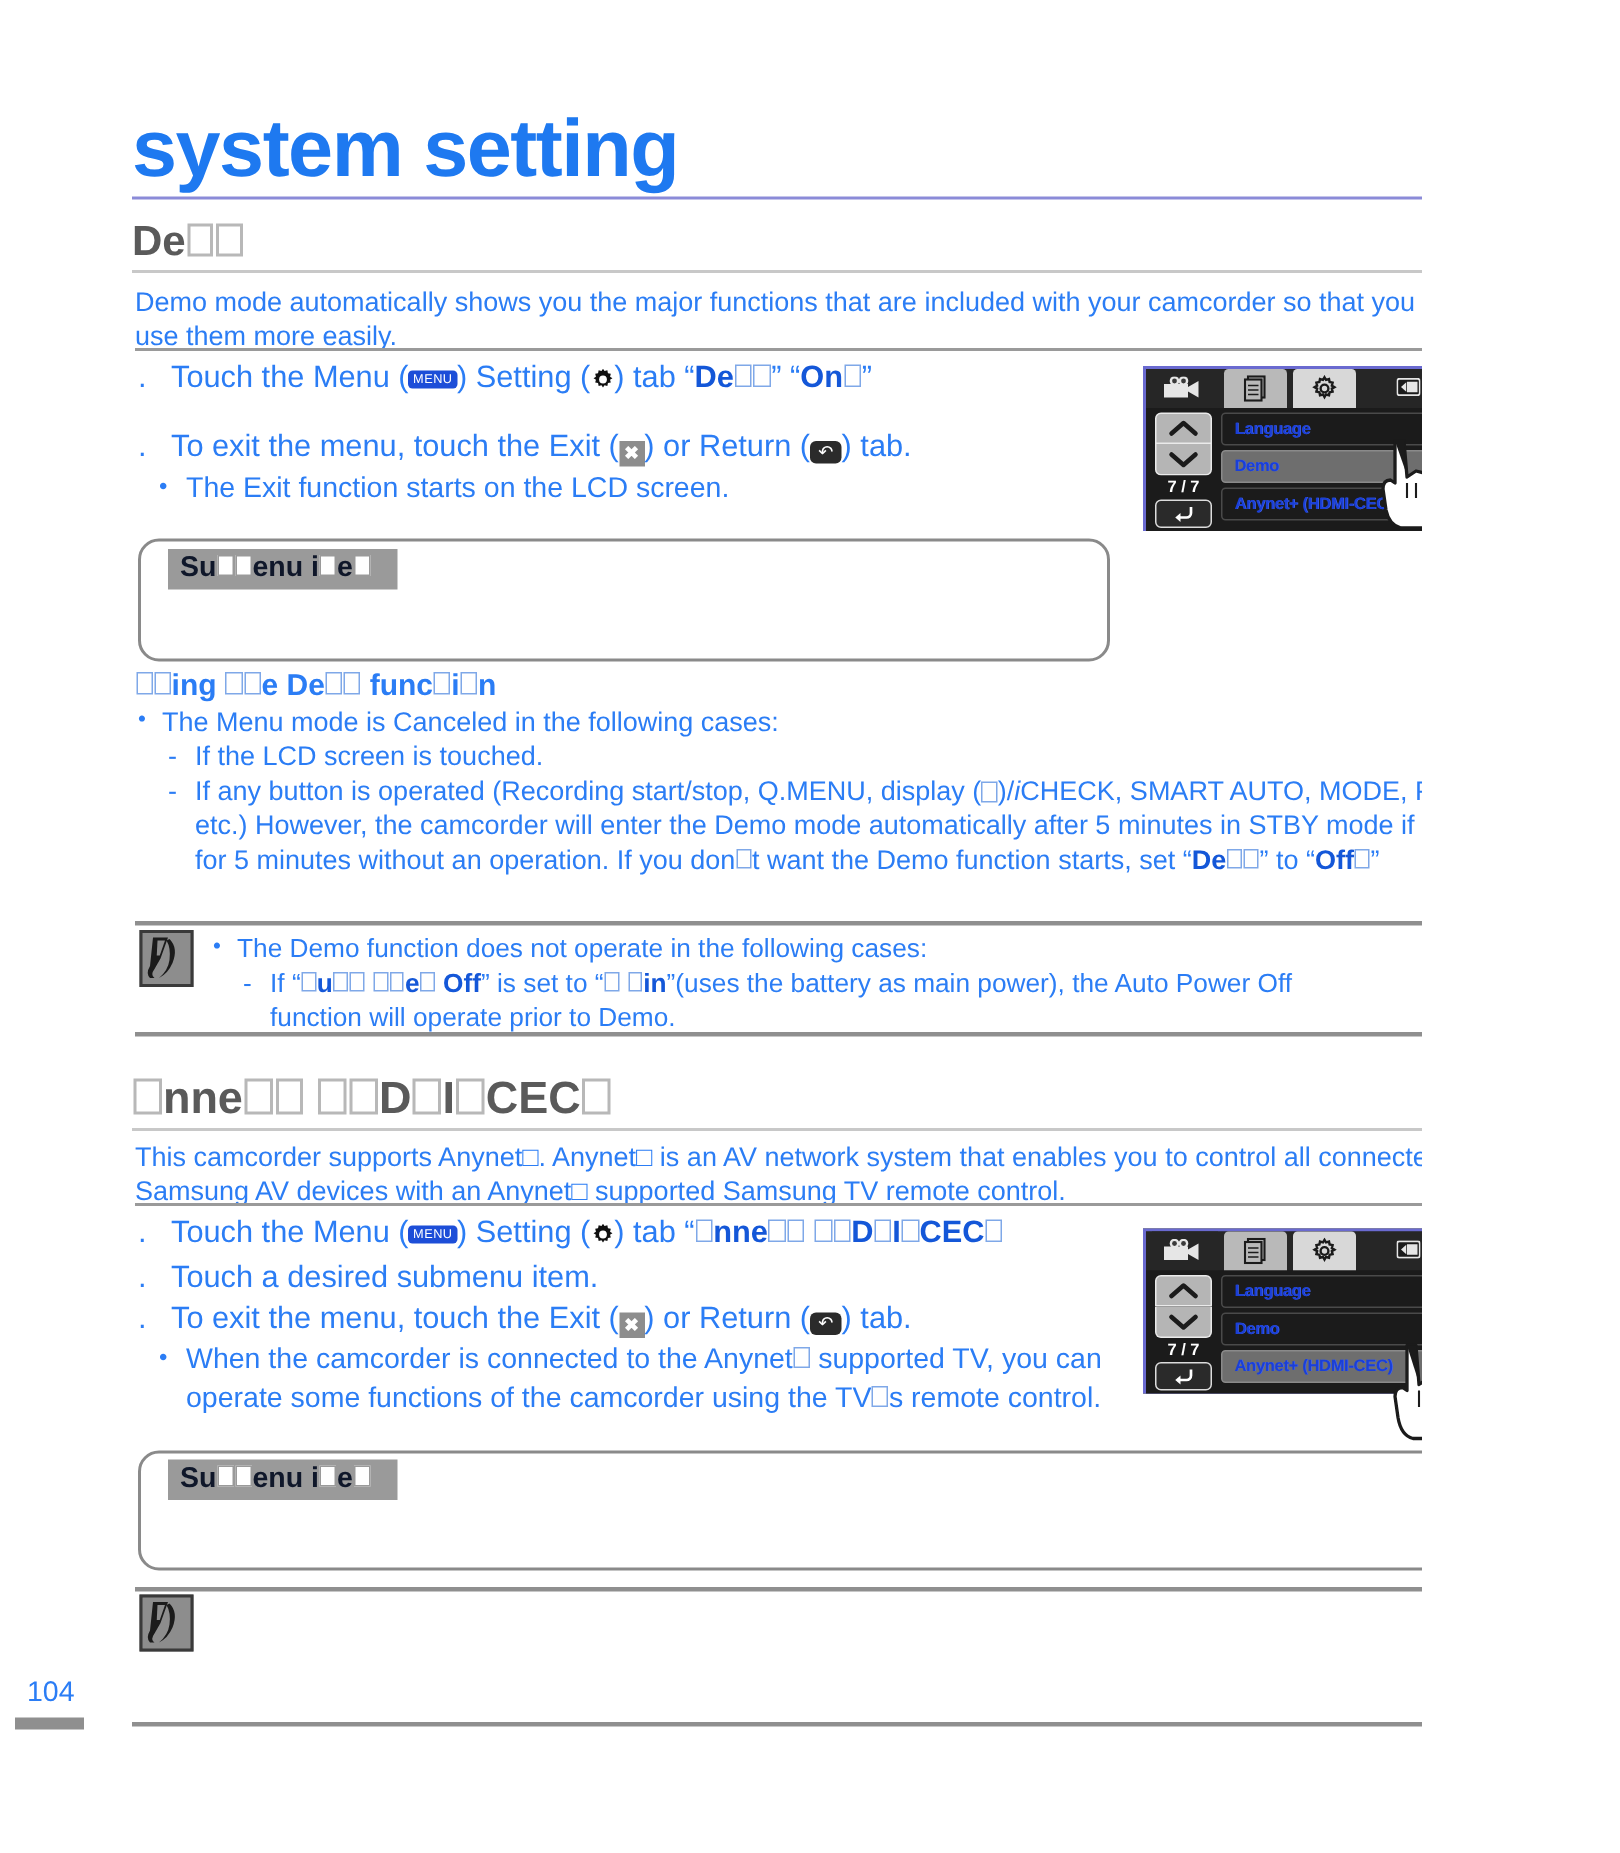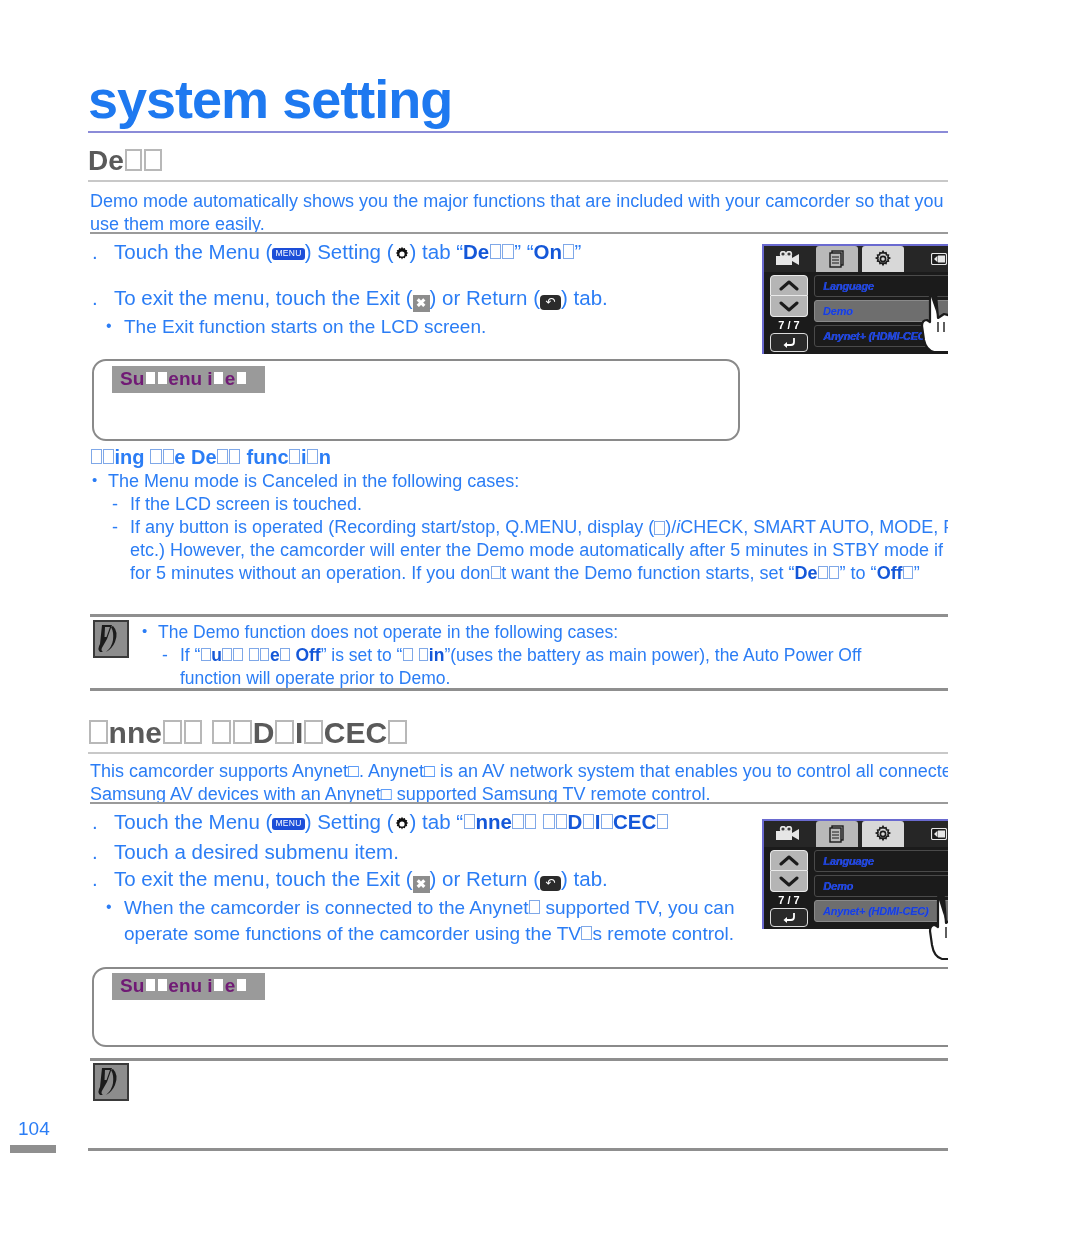--- a/index.html
+++ b/index.html
@@ -157,21 +157,21 @@
   
   .submenu-box {
     position: absolute;
     border: 2px solid #8a8a8a;
     border-radius: 14px;
     background: #fff;
   }
   .submenu-label {
     position: absolute;
     background: #9a9a9a;
-    color: #701a75;
+    color: #0f172a;
     font-weight: bold;
     font-size: 19px;
     padding: 2px 6px 3px 8px;
     white-space: nowrap;
   }
   .submenu-label .tail { background: transparent; }
 
   
   .mini-head {
     position: absolute;
@@ -257,21 +257,21 @@
   }
   .ret-btn {
     position: absolute; left: 6px; top: 61px;
     width: 38px; height: 19px;
     background: #2a2a2a;
     border: 1.5px solid #dcdcdc;
     border-radius: 4px;
     display: flex; align-items: center; justify-content: center;
     color: #fff; font-size: 13px;
   }
-  .rows { position: absolute; left: 50px; top: 3px; right: 4px; font-style: italic; }
+  .rows { position: absolute; left: 50px; top: 3px; right: 4px; }
   .mrow {
     position: relative;
     height: 22px;
     margin-bottom: 3px;
     background: #1b1b1b;
     border: 1.5px solid #4a4a4a;
     border-radius: 3px;
     display: flex; align-items: center;
   }
   .mrow.hl { background: #6e6e6e; border-color: #8a8a8a; }

